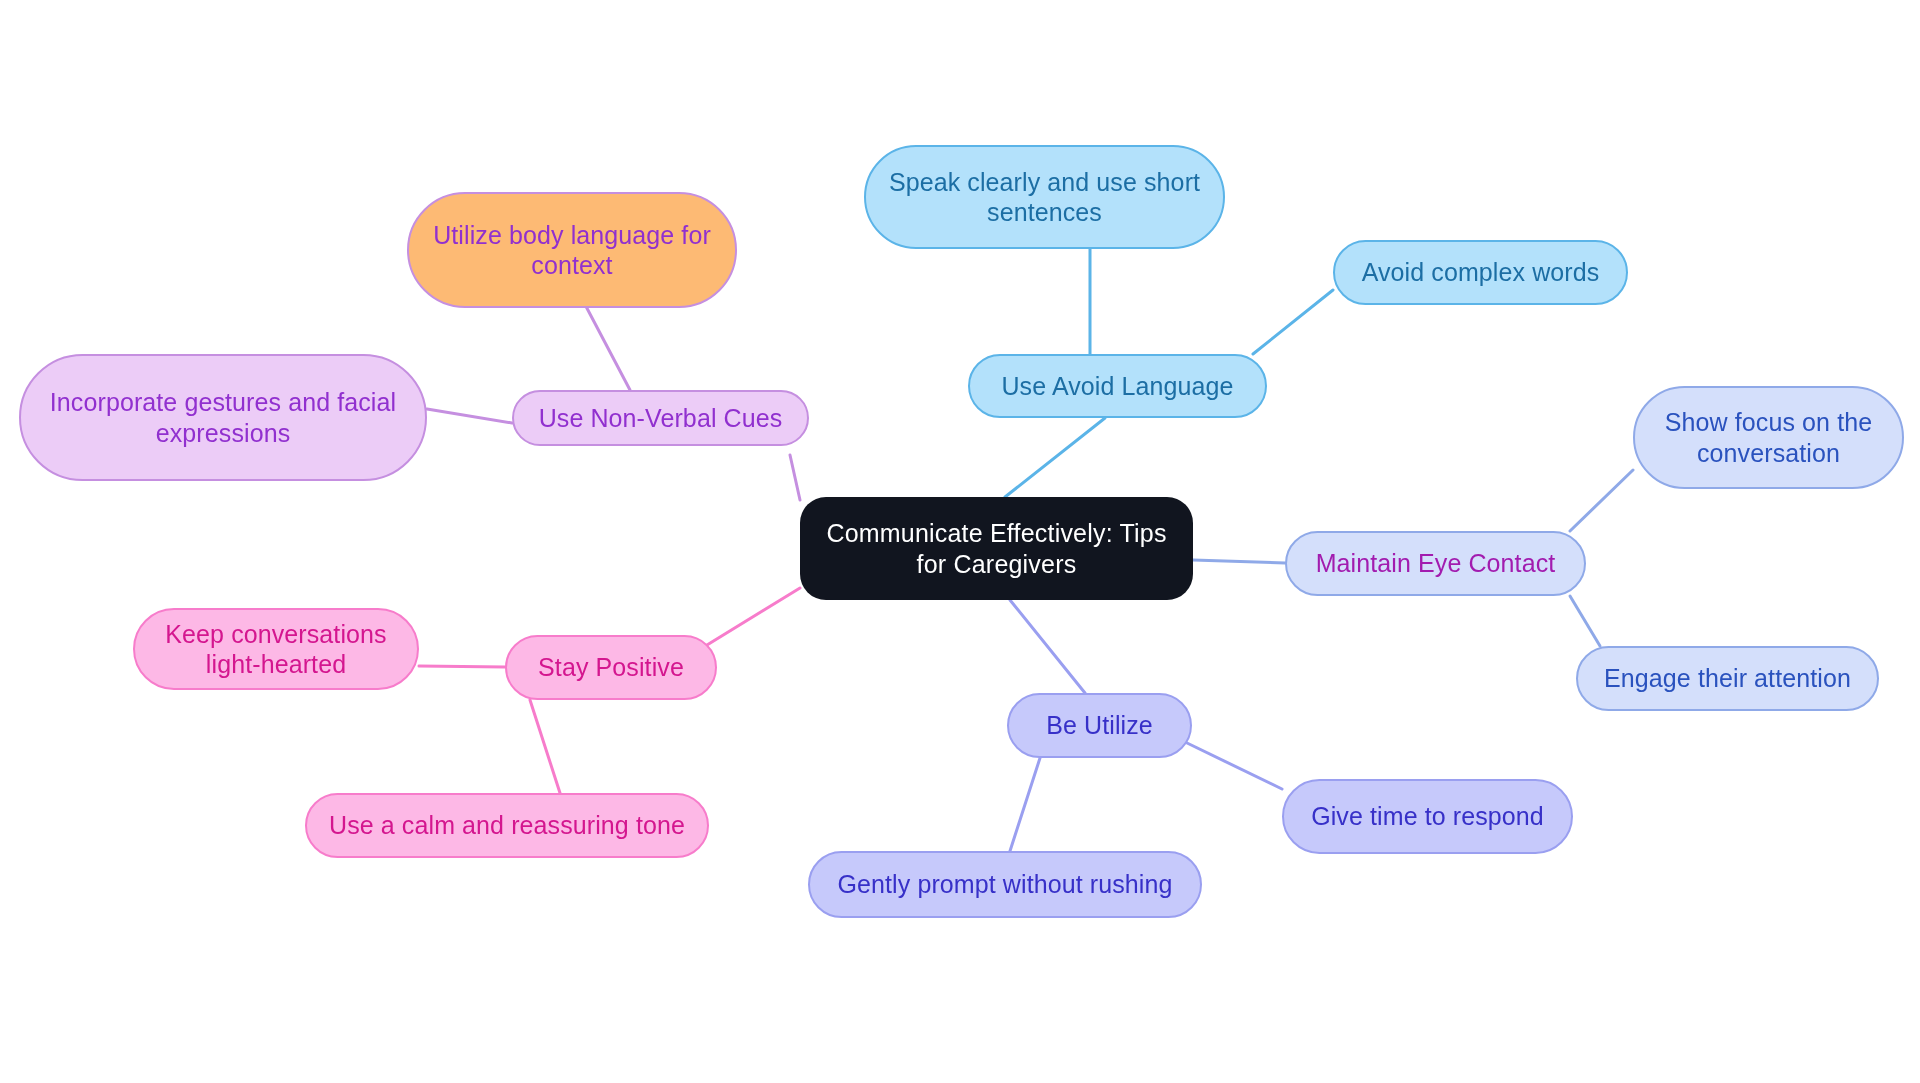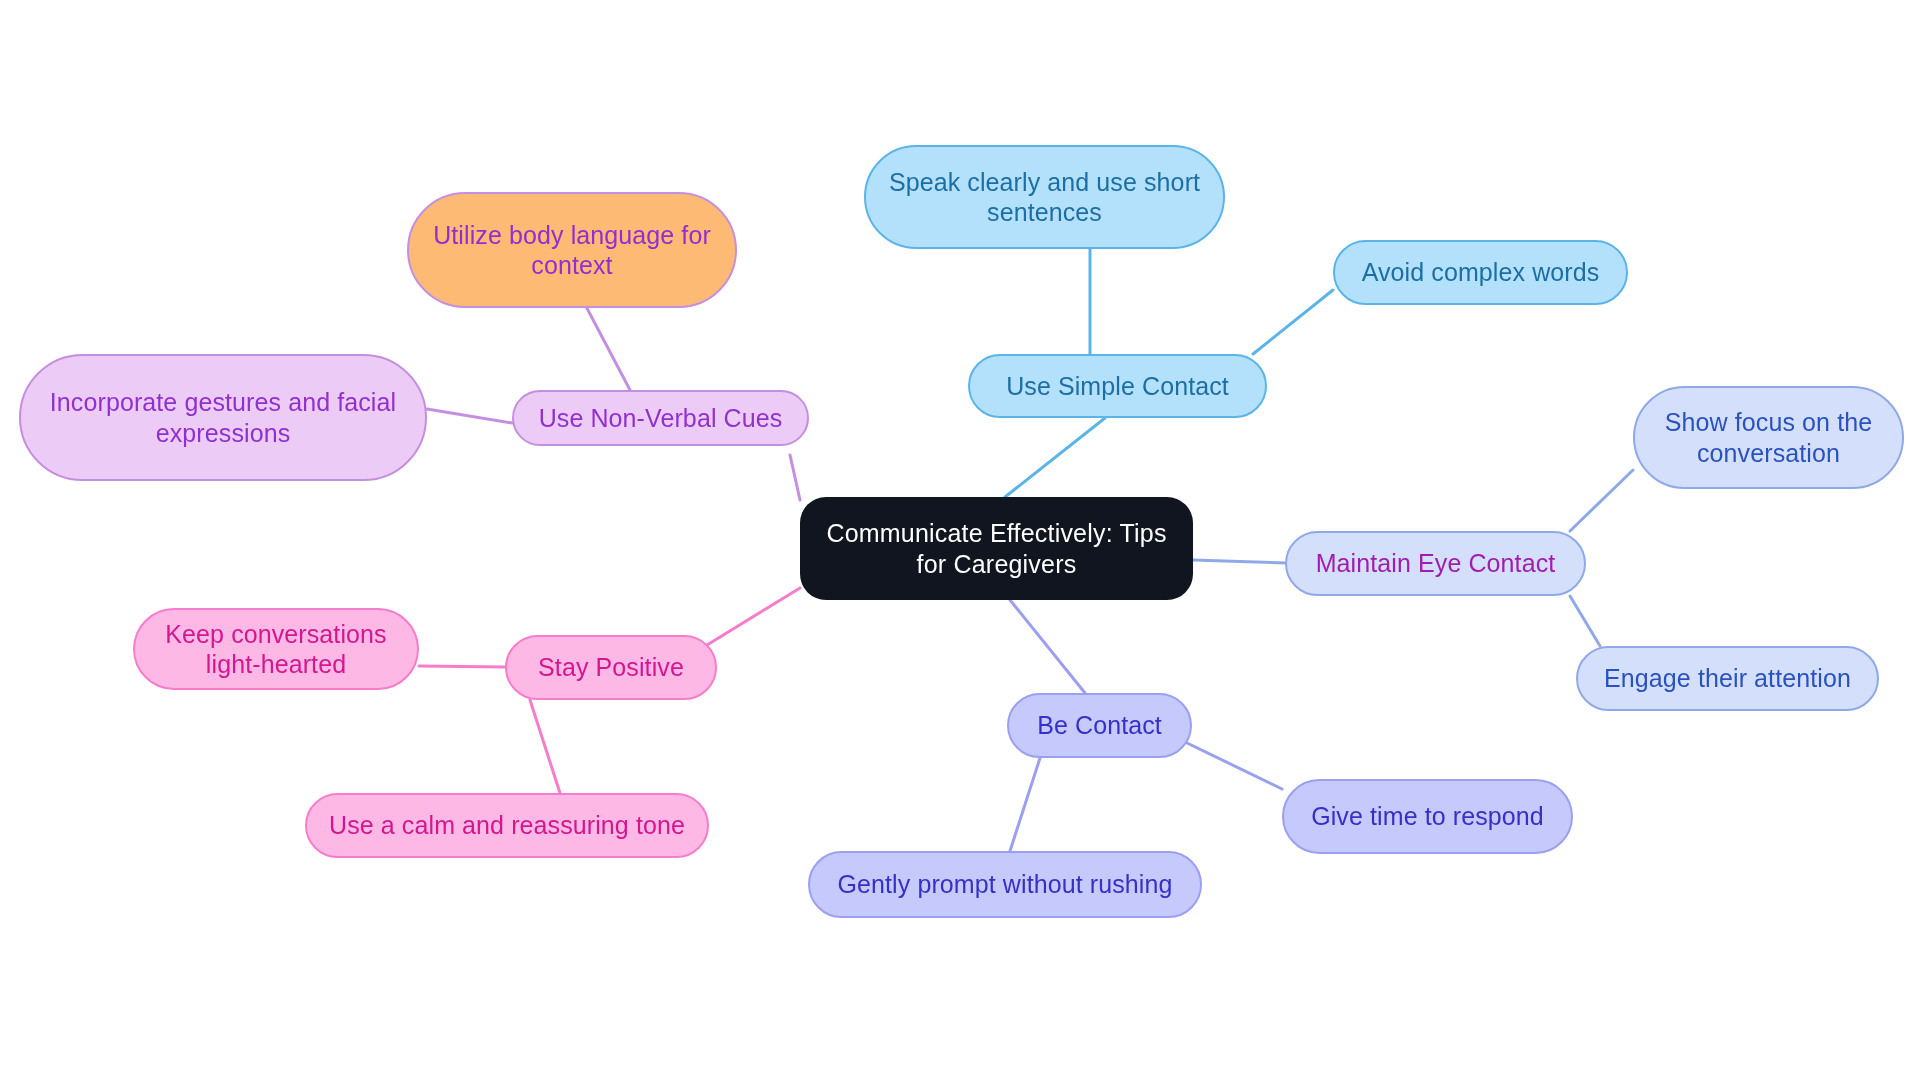--- a/index.html
+++ b/index.html
@@ -68,27 +68,27 @@
       <line x1="1040" y1="758" x2="1010" y2="851" stroke="#9a9ff0" stroke-width="3" stroke-linecap="round"></line>
       <line x1="800" y1="588" x2="707" y2="645" stroke="#f77ccb" stroke-width="3" stroke-linecap="round"></line>
       <line x1="505" y1="667" x2="419" y2="666" stroke="#f77ccb" stroke-width="3" stroke-linecap="round"></line>
       <line x1="530" y1="700" x2="560" y2="793" stroke="#f77ccb" stroke-width="3" stroke-linecap="round"></line>
       <line x1="800" y1="500" x2="790" y2="455" stroke="#c58fe0" stroke-width="3" stroke-linecap="round"></line>
       <line x1="512" y1="423" x2="427" y2="409" stroke="#c58fe0" stroke-width="3" stroke-linecap="round"></line>
       <line x1="630" y1="390" x2="580" y2="295" stroke="#c58fe0" stroke-width="3" stroke-linecap="round"></line>
     </svg>
   <div id="node-layer">
       <div class="node node-root" style="left: 800px; top: 497px; width: 393px; height: 103px; background: rgb(17, 21, 31); color: rgb(255, 255, 255); border-color: rgb(17, 21, 31);"><span>Communicate Effectively: Tips for Caregivers</span></div>
-      <div class="node node-branch" style="left: 968px; top: 354px; width: 299px; height: 64px; background: rgb(179, 225, 251); color: rgb(28, 110, 164); border-color: rgb(91, 180, 232);"><span>Use Simple Contact</span></div>
+      <div class="node node-branch" style="left: 968px; top: 354px; width: 299px; height: 64px; background: rgb(179, 225, 251); color: rgb(28, 110, 164); border-color: rgb(91, 180, 232);"><span>Use Avoid Language</span></div>
       <div class="node node-leaf" style="left: 864px; top: 145px; width: 361px; height: 104px; background: rgb(179, 225, 251); color: rgb(28, 110, 164); border-color: rgb(91, 180, 232);"><span>Speak clearly and use short sentences</span></div>
       <div class="node node-leaf" style="left: 1333px; top: 240px; width: 295px; height: 65px; background: rgb(179, 225, 251); color: rgb(28, 110, 164); border-color: rgb(91, 180, 232);"><span>Avoid complex words</span></div>
       <div class="node node-branch" style="left: 1285px; top: 531px; width: 301px; height: 65px; background: rgb(212, 223, 251); color: #a21caf; border-color: rgb(143, 169, 232);"><span>Maintain Eye Contact</span></div>
       <div class="node node-leaf" style="left: 1633px; top: 386px; width: 271px; height: 103px; background: rgb(212, 223, 251); color: rgb(42, 82, 190); border-color: rgb(143, 169, 232);"><span>Show focus on the conversation</span></div>
       <div class="node node-leaf" style="left: 1576px; top: 646px; width: 303px; height: 65px; background: rgb(212, 223, 251); color: rgb(42, 82, 190); border-color: rgb(143, 169, 232);"><span>Engage their attention</span></div>
-      <div class="node node-branch" style="left: 1007px; top: 693px; width: 185px; height: 65px; background: rgb(198, 201, 251); color: rgb(55, 48, 200); border-color: rgb(154, 159, 240);"><span>Be Contact</span></div>
+      <div class="node node-branch" style="left: 1007px; top: 693px; width: 185px; height: 65px; background: rgb(198, 201, 251); color: rgb(55, 48, 200); border-color: rgb(154, 159, 240);"><span>Be Utilize</span></div>
       <div class="node node-leaf" style="left: 1282px; top: 779px; width: 291px; height: 75px; background: rgb(198, 201, 251); color: rgb(55, 48, 200); border-color: rgb(154, 159, 240);"><span>Give time to respond</span></div>
       <div class="node node-leaf" style="left: 808px; top: 851px; width: 394px; height: 67px; background: rgb(198, 201, 251); color: rgb(55, 48, 200); border-color: rgb(154, 159, 240);"><span>Gently prompt without rushing</span></div>
       <div class="node node-branch" style="left: 505px; top: 635px; width: 212px; height: 65px; background: rgb(253, 184, 230); color: rgb(212, 22, 143); border-color: rgb(247, 124, 203);"><span>Stay Positive</span></div>
       <div class="node node-leaf" style="left: 133px; top: 608px; width: 286px; height: 82px; background: rgb(253, 184, 230); color: rgb(212, 22, 143); border-color: rgb(247, 124, 203);"><span>Keep conversations light-hearted</span></div>
       <div class="node node-leaf" style="left: 305px; top: 793px; width: 404px; height: 65px; background: rgb(253, 184, 230); color: rgb(212, 22, 143); border-color: rgb(247, 124, 203);"><span>Use a calm and reassuring tone</span></div>
       <div class="node node-branch" style="left: 512px; top: 390px; width: 297px; height: 56px; background: rgb(236, 204, 247); color: rgb(145, 48, 207); border-color: rgb(197, 143, 224);"><span>Use Non-Verbal Cues</span></div>
       <div class="node node-leaf" style="left: 19px; top: 354px; width: 408px; height: 127px; background: rgb(236, 204, 247); color: rgb(145, 48, 207); border-color: rgb(197, 143, 224);"><span>Incorporate gestures and facial expressions</span></div>
       <div class="node node-leaf" style="left: 407px; top: 192px; width: 330px; height: 116px; background: #fdba74; color: rgb(145, 48, 207); border-color: rgb(197, 143, 224);"><span>Utilize body language for context</span></div>
     </div>
 </div>

